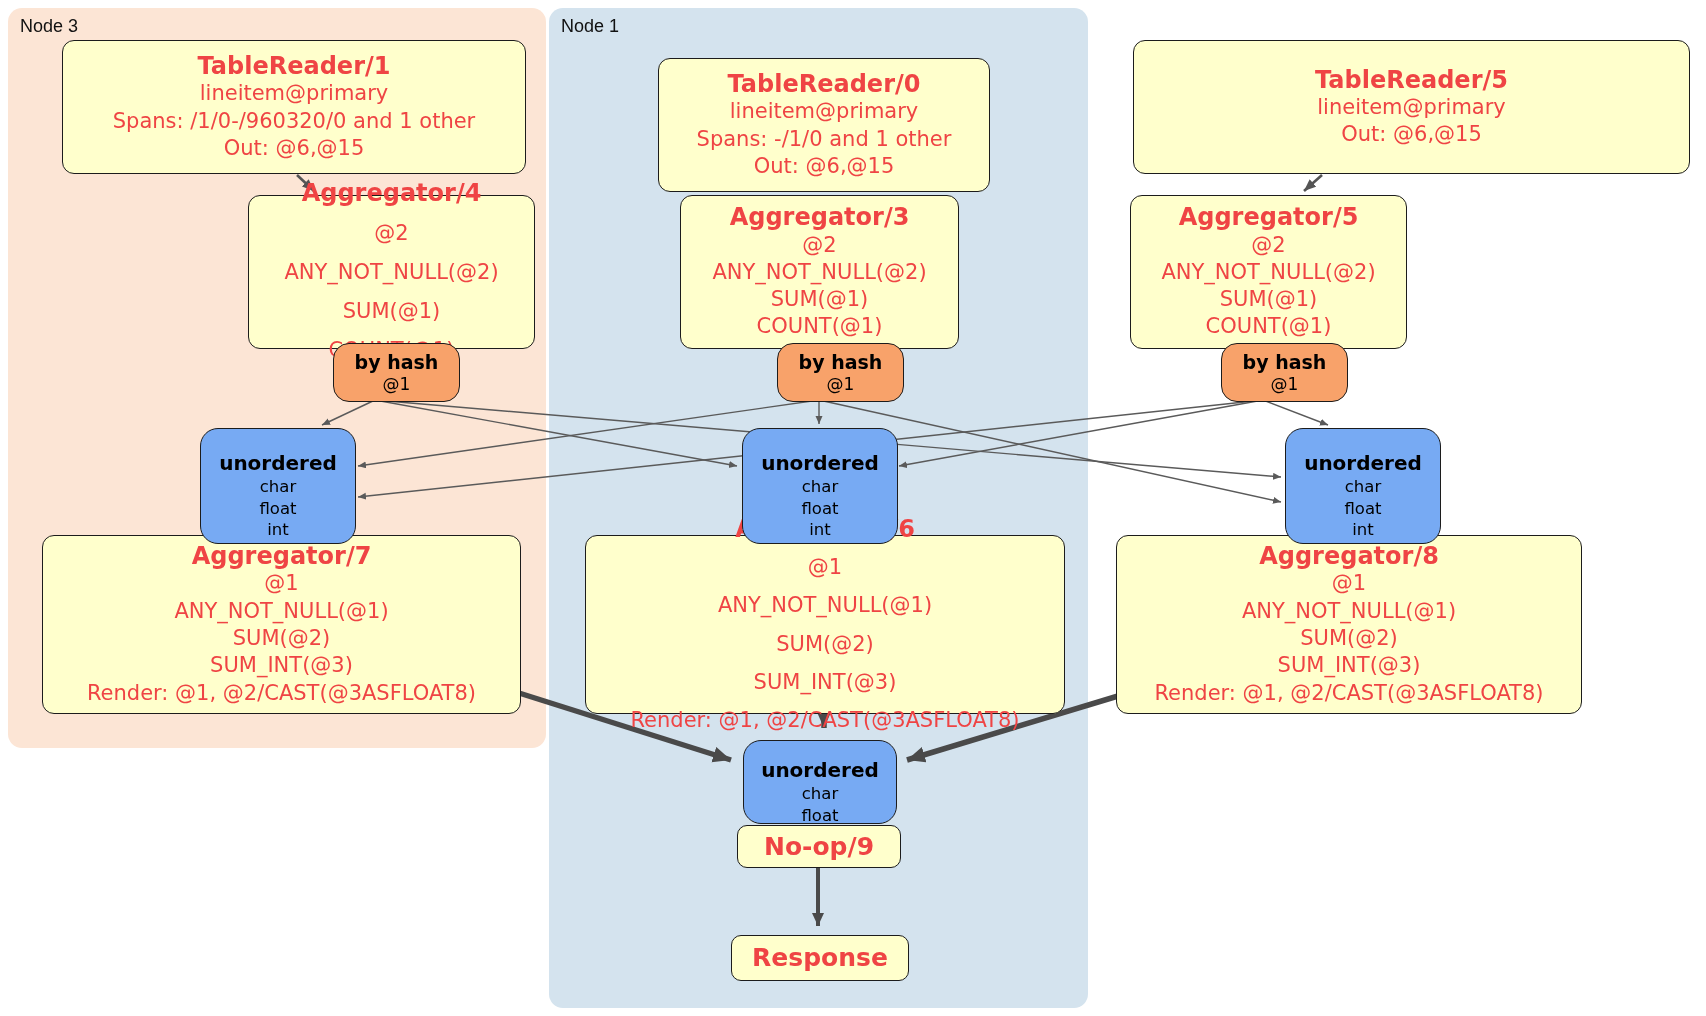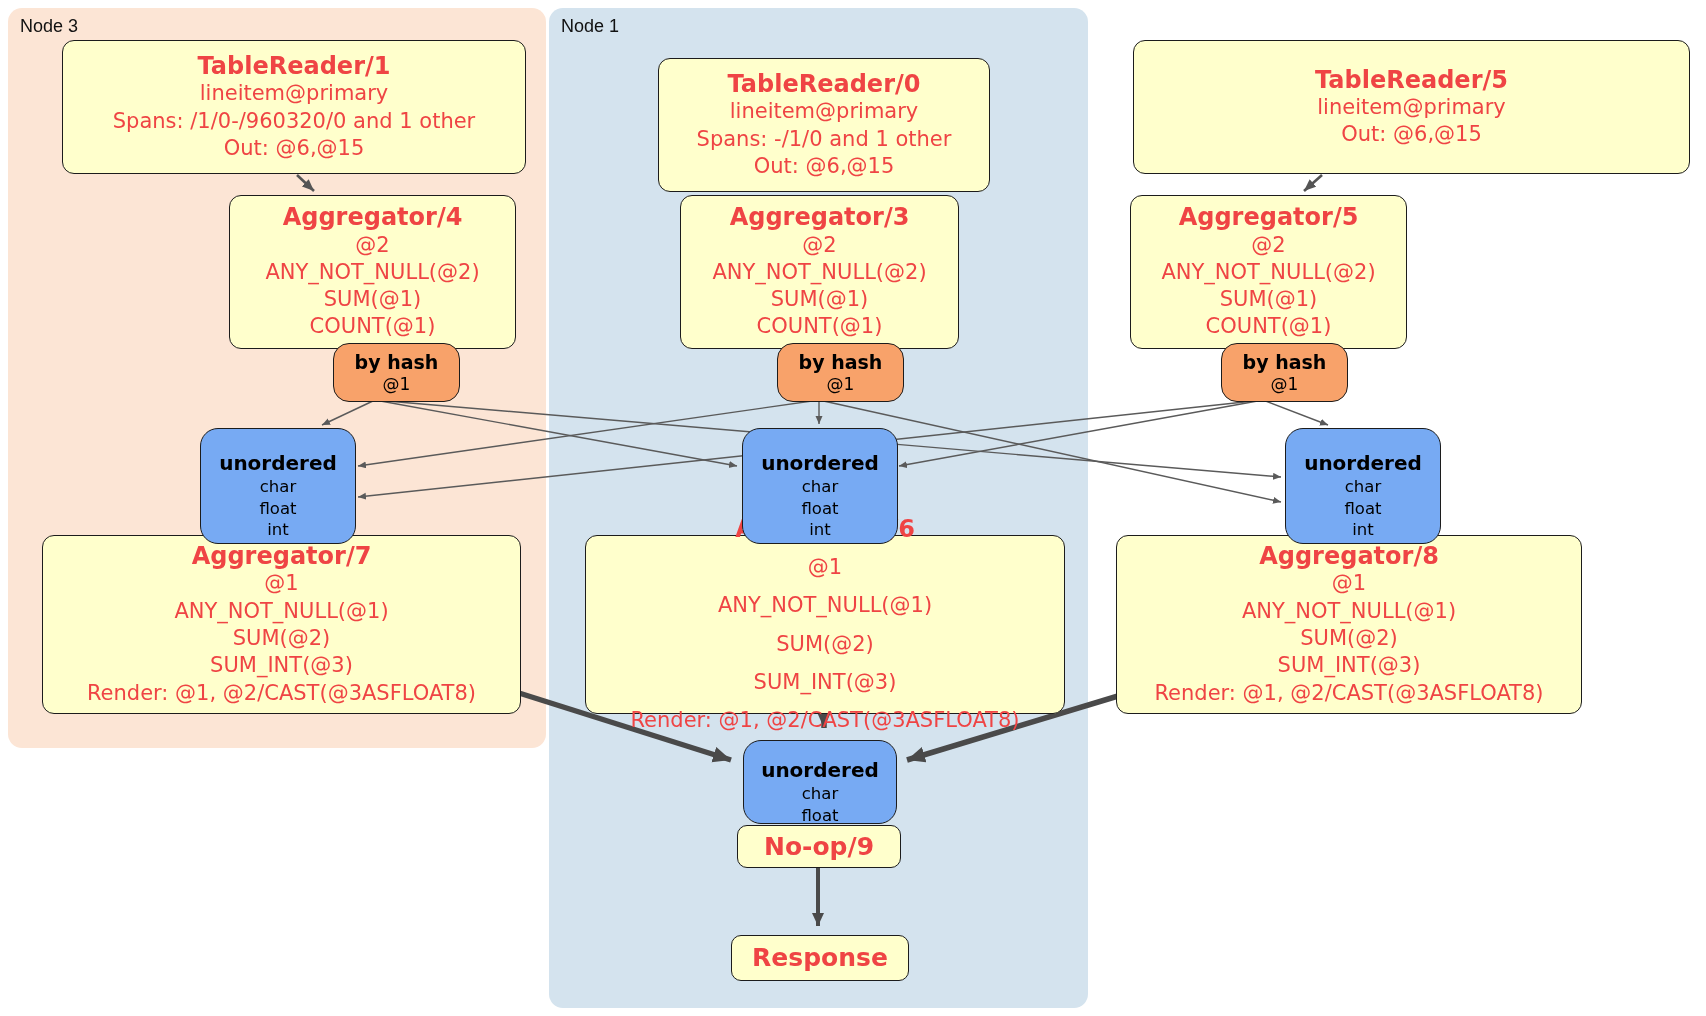--- a/index.html
+++ b/index.html
@@ -77,21 +77,21 @@
   .sync .title { font-weight: bold; font-size: 20px; line-height: 1.25; margin-top: 20px; }
   .sync .line  { font-size: 16.5px; line-height: 1.3; }
   
   #region-node3 { left: 8px;    top: 8px; width: 538px; height: 740px; background: #fce5d5; }
   #region-node1 { left: 549px;  top: 8px; width: 539px; height: 1000px; background: #d4e3ee; }
   #region-node2 { left: 1091px; top: 8px; width: 609px; height: 740px; background: #edf1f9; }
   
   #tr1  { left: 62px;   top: 40px;  width: 462px; height: 132px; }
   #tr0  { left: 658px;  top: 40px;  width: 330px; height: 132px; margin-top: 18px; }
   #tr2  { left: 1133px; top: 40px;  width: 555px; height: 132px; }
-  #agg4 { left: 229px;  top: 195px; width: 285px; height: 152px; }
+  #agg4 { left: 248px;  top: 195px; width: 285px; height: 152px; gap: 12px; }
   #agg3 { left: 680px;  top: 195px; width: 277px; height: 152px; }
   #agg5 { left: 1130px; top: 195px; width: 275px; height: 152px; }
   #r3   { left: 313px;  top: 343px; width: 125px; height: 57px; }
   #r1   { left: 757px;  top: 343px; width: 125px; height: 57px; }
   #r2   { left: 1201px; top: 343px; width: 125px; height: 57px; }
   #s3   { left: 200px;  top: 428px; width: 154px; height: 114px; }
   #s1   { left: 742px;  top: 428px; width: 154px; height: 114px; }
   #s2   { left: 1285px; top: 428px; width: 154px; height: 114px; }
   #agg7 { left: 42px;   top: 535px; width: 477px; height: 177px; }
   #agg6 { left: 585px;  top: 535px; width: 478px; height: 177px; gap: 11px; }

